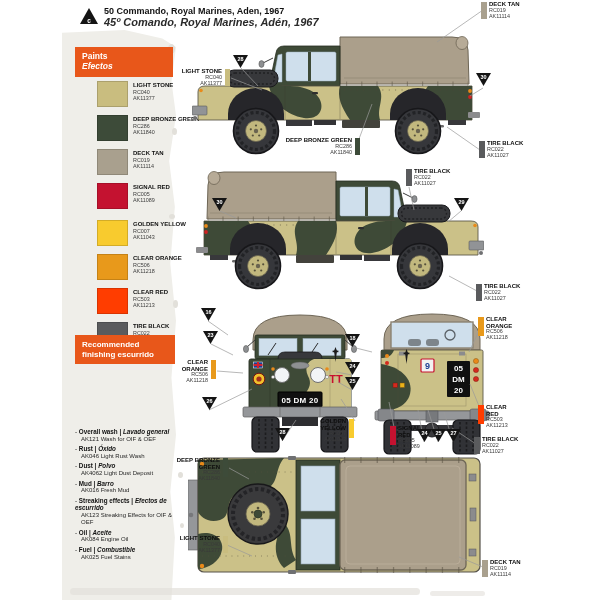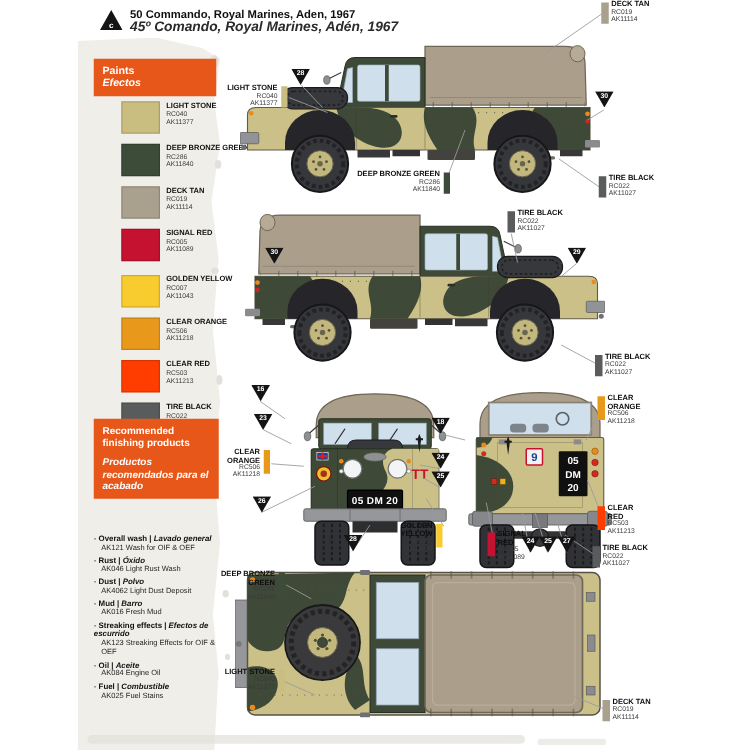--- a/index.html
+++ b/index.html
@@ -134,22 +134,21 @@
 <div class="chip-row" style="top:322px">
   <span class="chip" style="background-color: rgb(90, 91, 93);"></span>
   <span class="chip-label">
       <b>TIRE BLACK</b>
       <span>RC022</span>
       <span>AK11027</span>
     </span>
 </div>
 
 <div class="abs opanel fin-box">
-  <div class="t1">Recommended finishing products</div>
-  <div class="t2">Productos recomendados para el acabado</div>
+  <div class="t1">Recommended finishing escurrido</div>
 </div>
 <div class="abs prod-list">
   <div class="prod">
     <div class="prod-head">- <b>Overall wash |</b> <i>Lavado general</i></div>
     <div class="prod-line">AK121 Wash for OIF &amp; OEF</div>
   </div>
   <div class="prod">
     <div class="prod-head">- <b>Rust |</b> <i>Óxido</i></div>
     <div class="prod-line">AK046 Light Rust Wash</div>
   </div>

